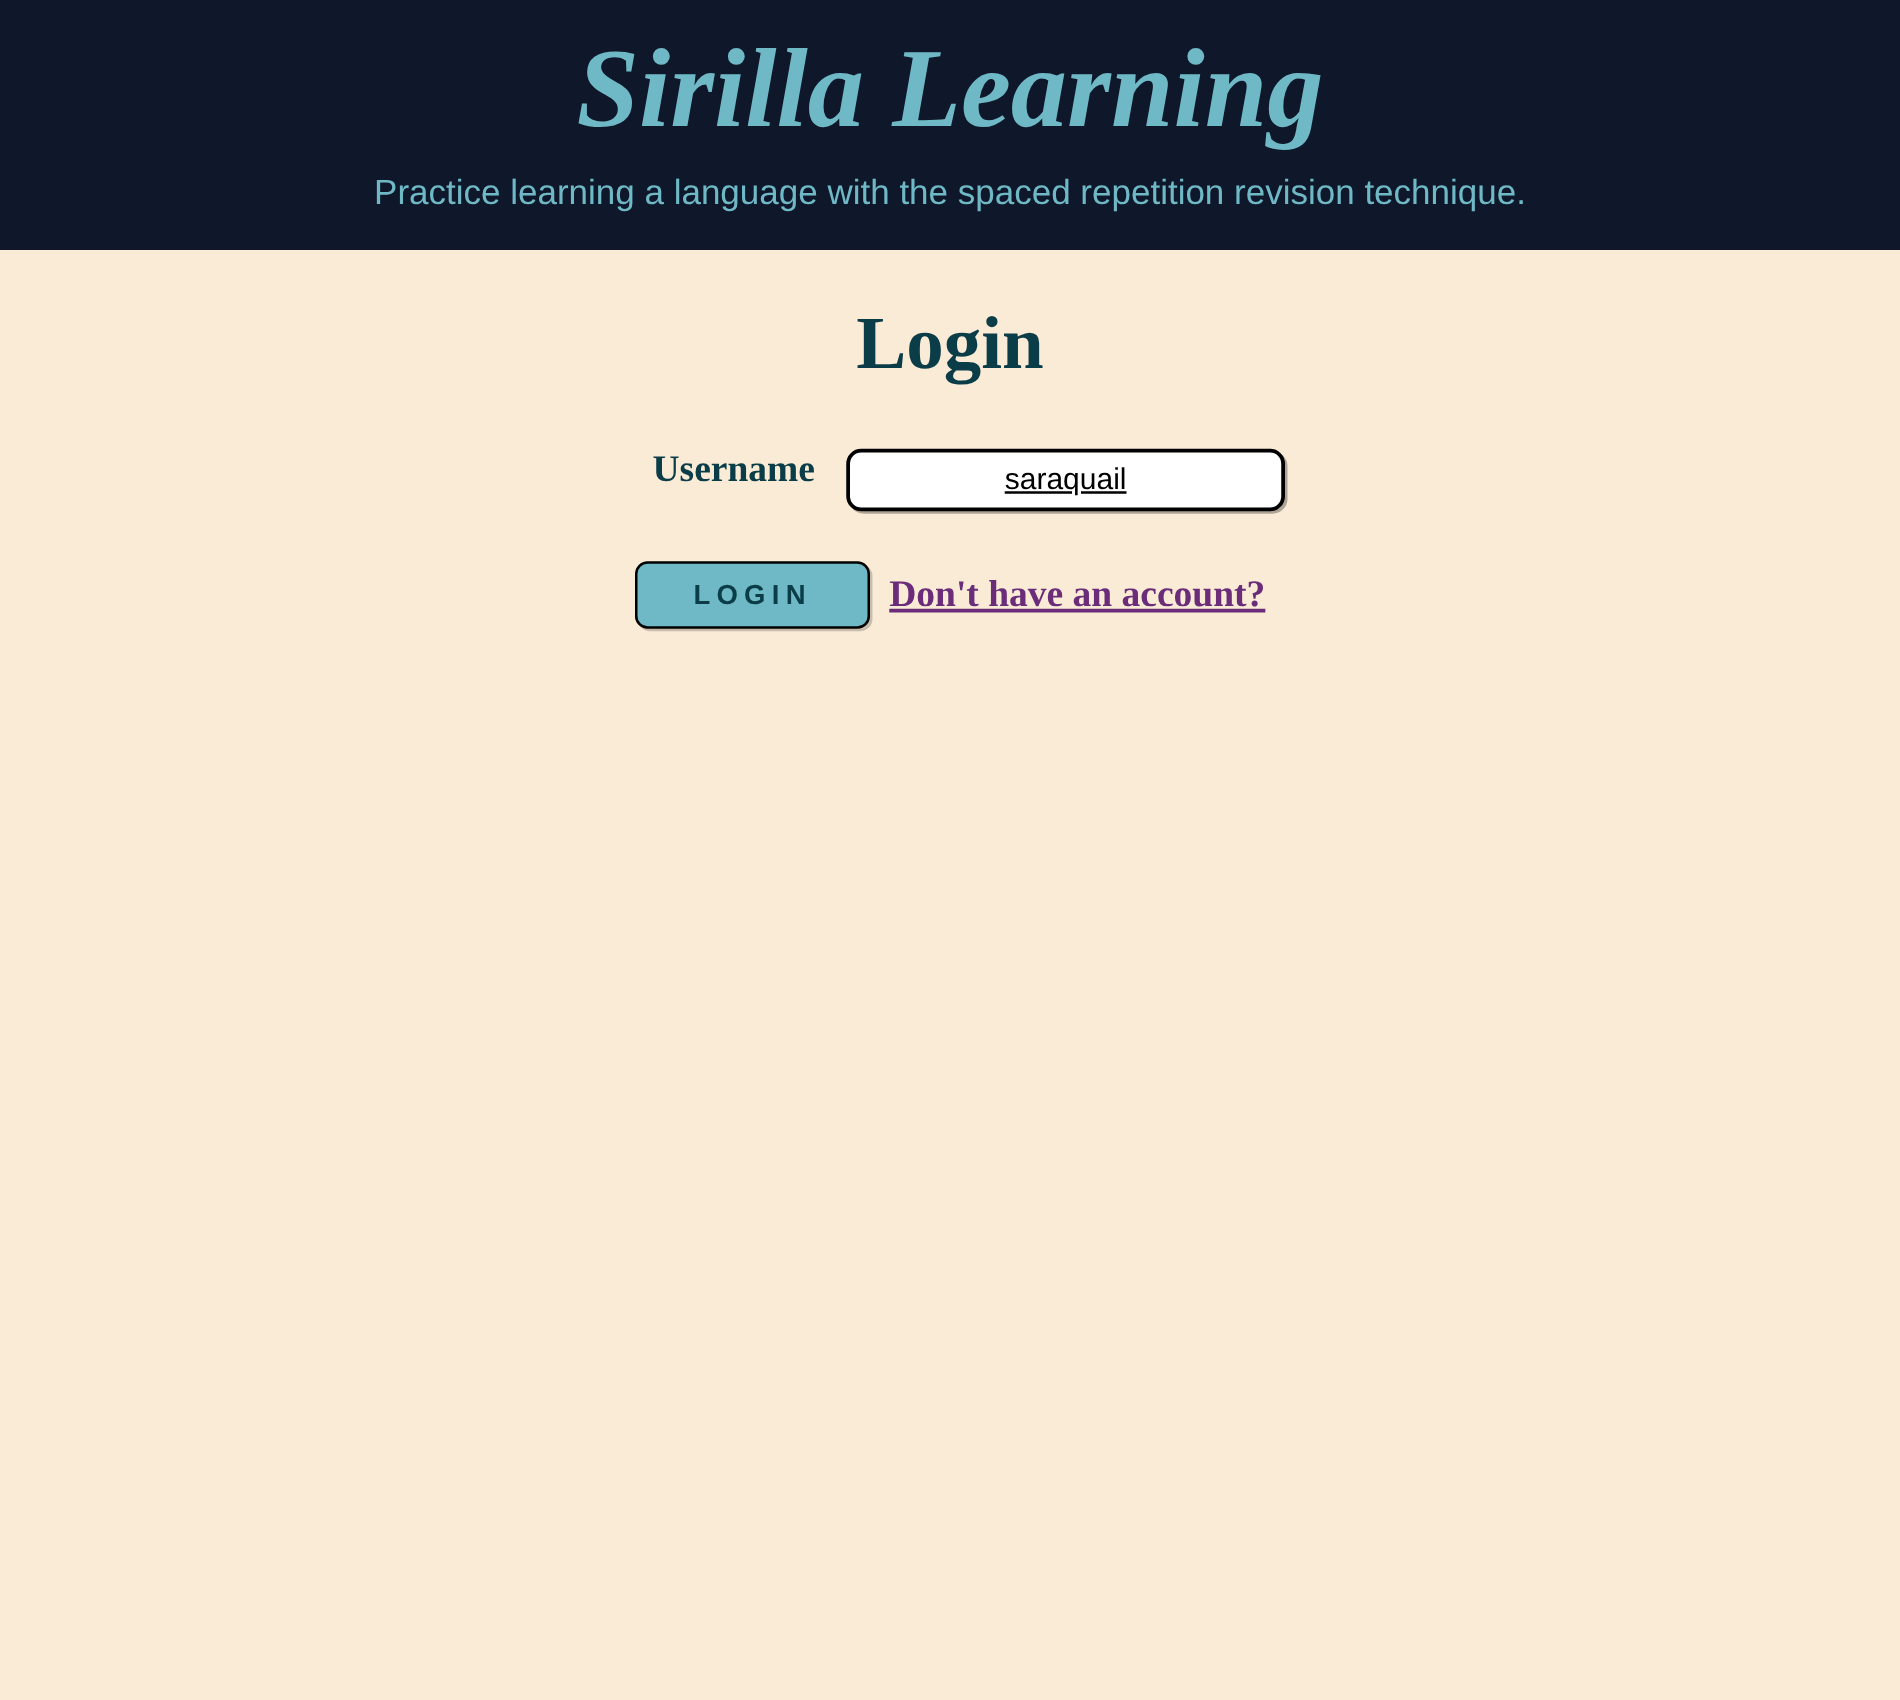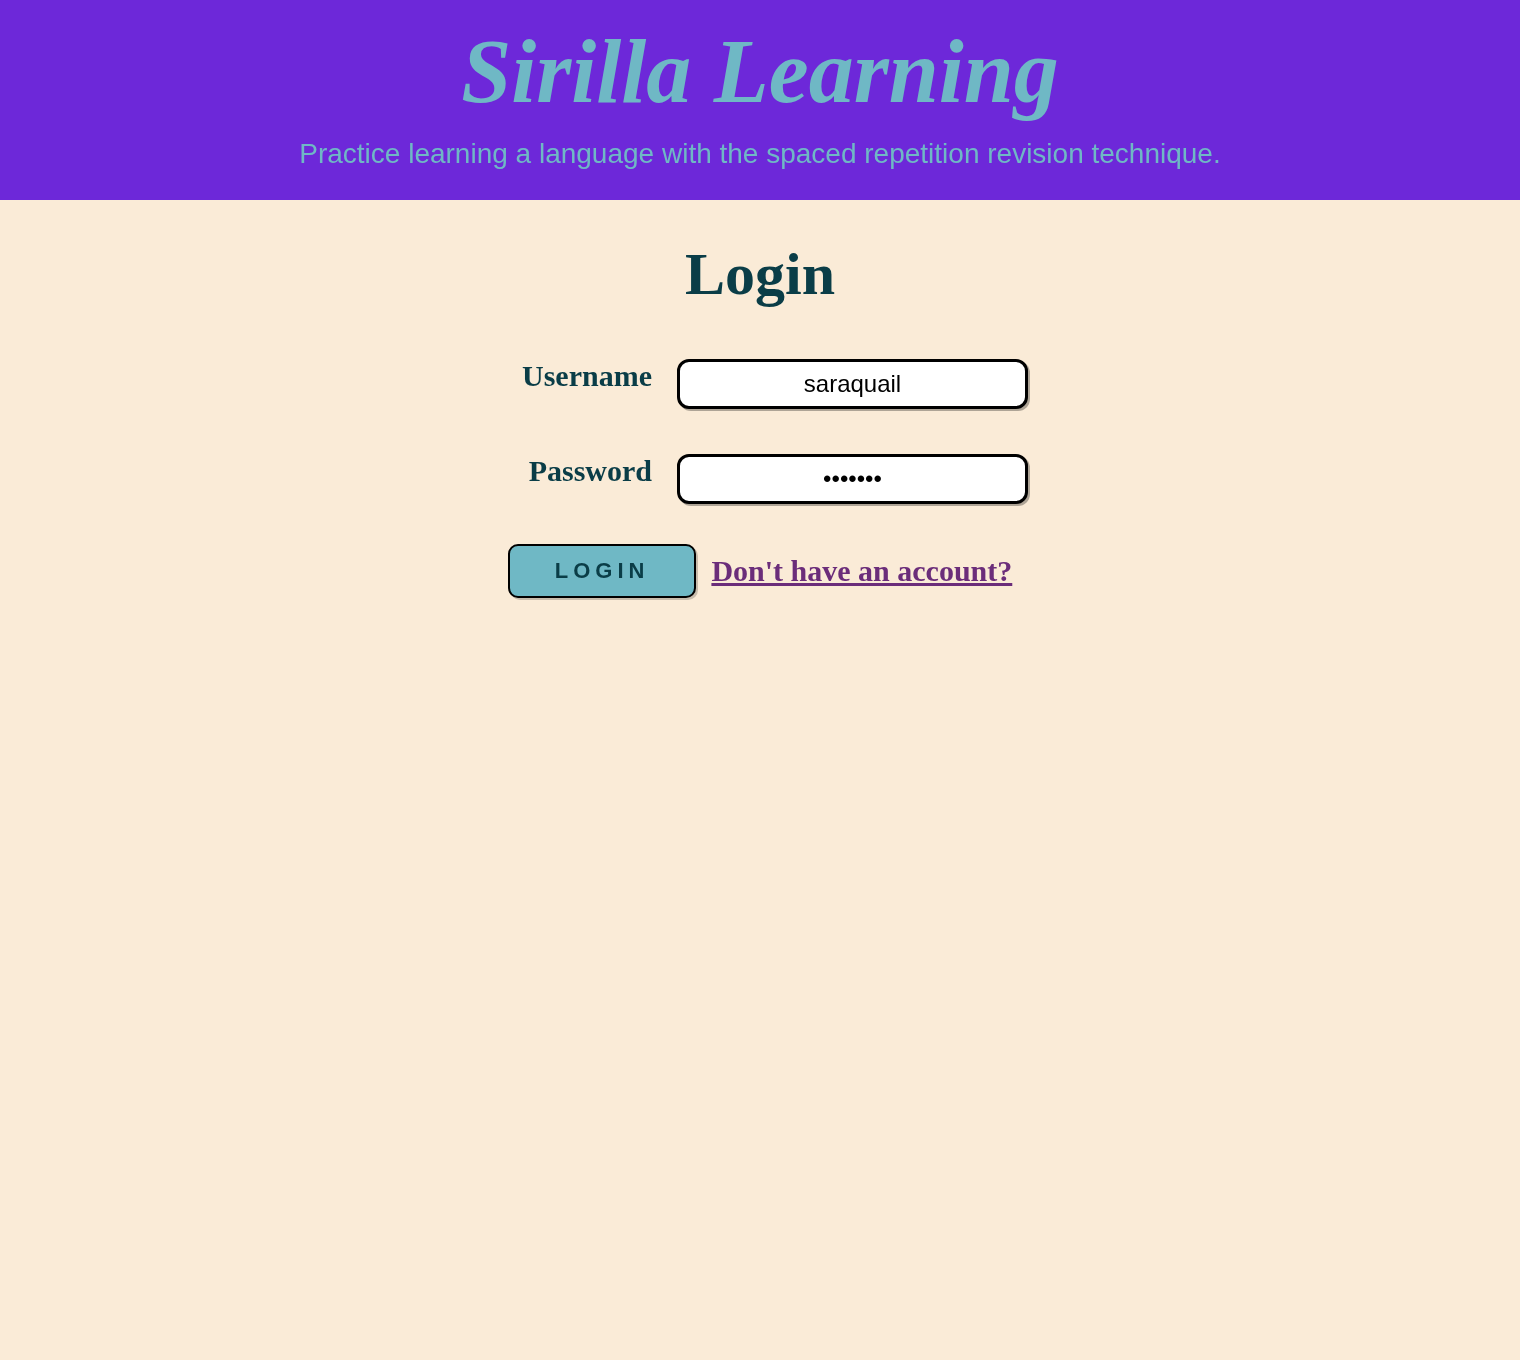--- a/index.html
+++ b/index.html
@@ -9,21 +9,21 @@
     }
     
     body {
       background-color: #faebd7;
       font-family: Georgia, 'Times New Roman', serif;
       width: 1520px;
       height: 1360px;
     }
     
     .header {
-      background-color: #6d28d9;
+      background-color: #0f172a;
       padding: 20px 0 30px 0;
       text-align: center;
     }
     
     .header h1 {
       font-family: 'Brush Script MT', cursive;
       font-style: italic;
       font-size: 90px;
       color: #6fb8c5;
       font-weight: bold;
@@ -69,20 +69,21 @@
     .form-row input {
       width: 351px;
       height: 50px;
       border: 3px solid #000;
       border-radius: 12px;
       font-size: 24px;
       text-align: center;
       font-family: Arial, sans-serif;
       background-color: #fff;
       box-shadow: 2px 2px 0 rgba(0,0,0,0.3);
+      text-decoration: underline;
     }
     
     .action-row {
       display: flex;
       justify-content: center;
       align-items: center;
       gap: 15px;
       margin-top: -5px;
     }
     
@@ -116,22 +117,18 @@
 </div>
 
 <div class="main">
   <h2>Login</h2>
 
   <div class="form-row">
     <label>Username</label>
     <input type="text" value="saraquail" style="">
   </div>
 
-  <div class="form-row">
-    <label>Password</label>
-    <input type="password" value="•••••••" style="">
-  </div>
 
   <div class="action-row">
     <button class="login-btn">LOGIN</button>
     <a href="#" class="signup-link">Don't have an account?</a>
   </div>
 </div>
 
 </body></html>

